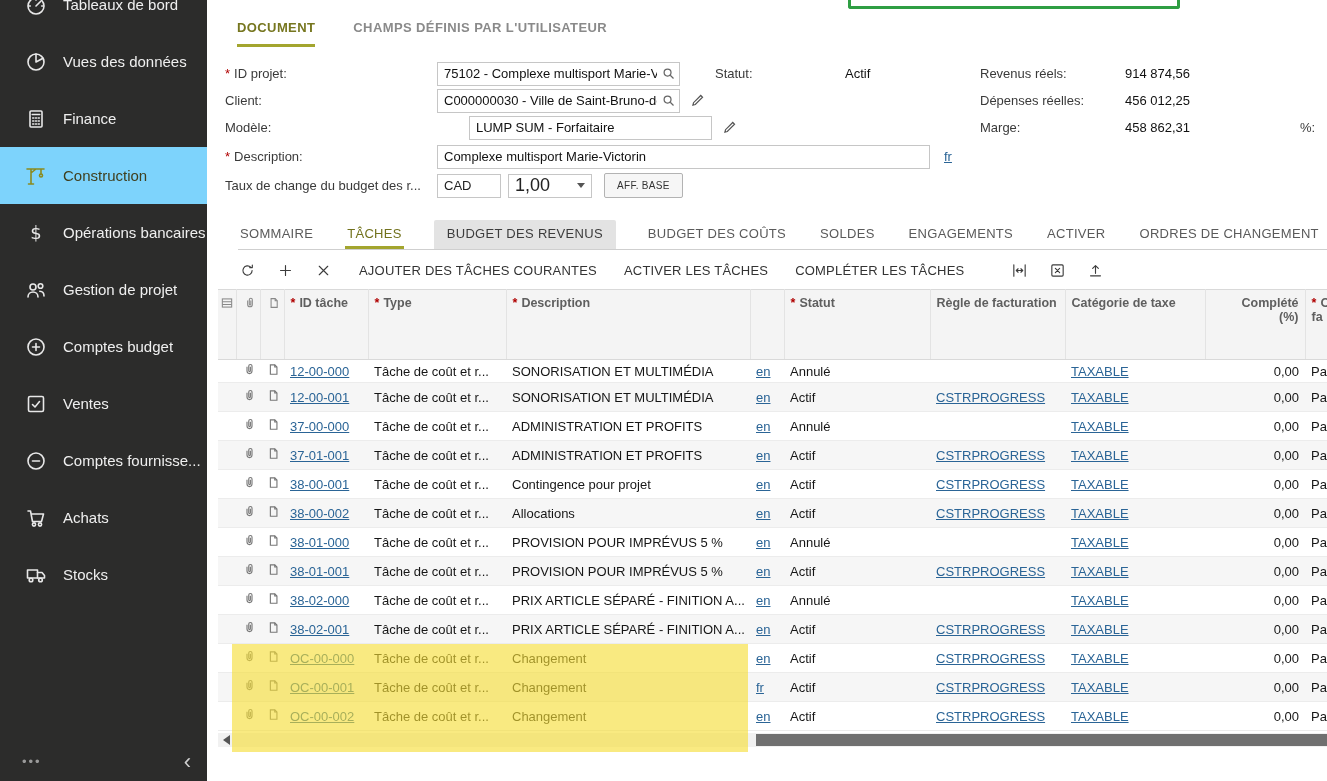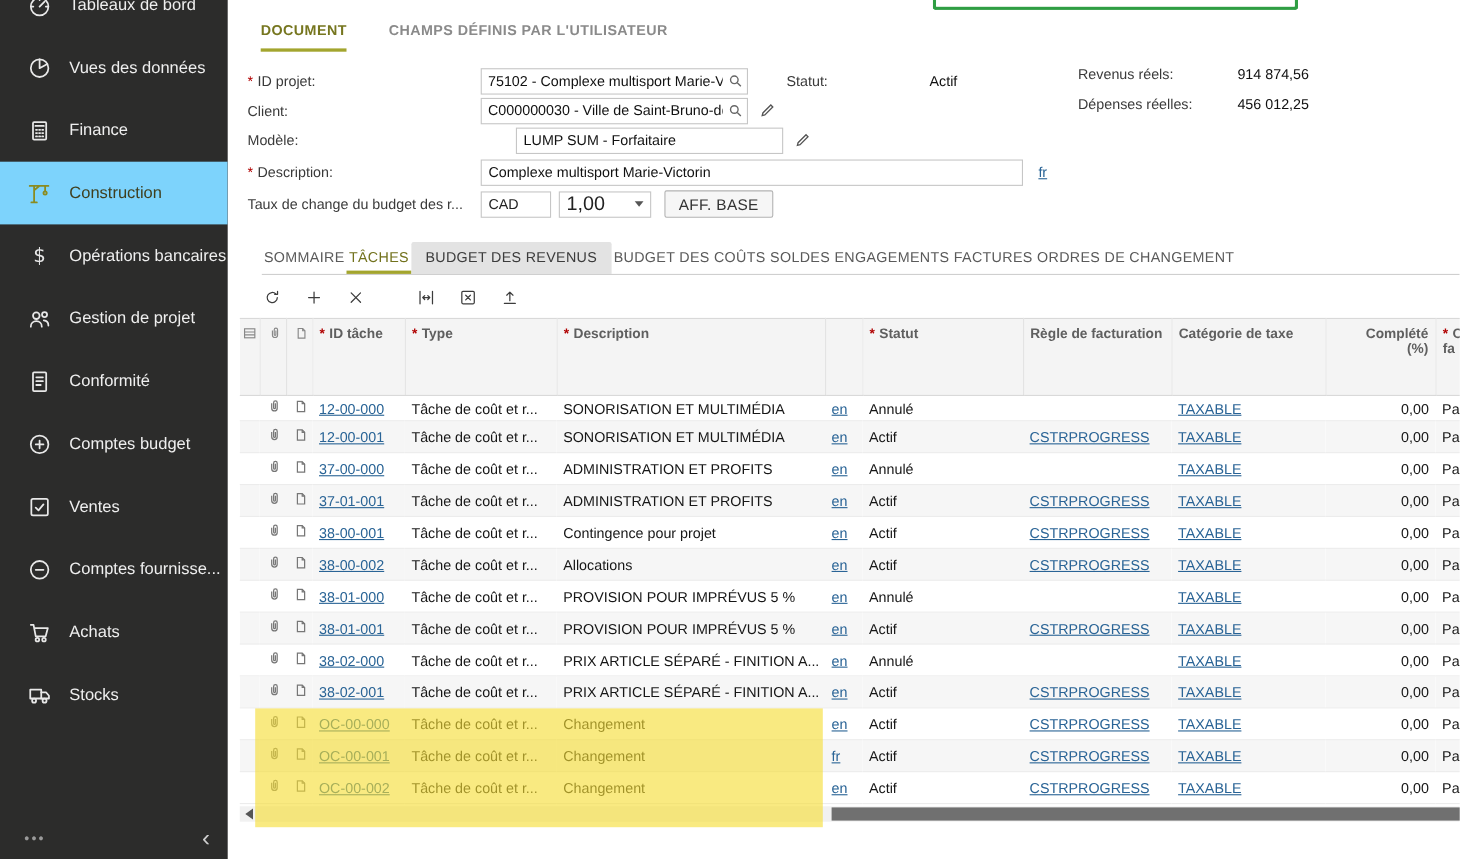--- a/index.html
+++ b/index.html
@@ -40,33 +40,33 @@
   .input-wrap{position:relative;display:inline-block}
   .in-icon{position:absolute;right:4px;top:4px;width:15px;height:15px;color:#666;cursor:pointer}
   .in-icon svg{width:15px;height:15px;display:block}
   .edit-icon{width:17px;height:17px;color:#555;margin-left:9px;cursor:pointer}
   .edit-icon svg{width:17px;height:17px;display:block}
   .lang-link{margin-left:14px;font-size:13px}
   .lnk{color:#2a6496;text-decoration:underline;cursor:pointer}
   .cur-box{width:64px;height:24px;border:1px solid #c6c6c6;font-size:13px;display:flex;align-items:center;padding:0 6px}
   .rate-box{width:84px;height:24px;border:1px solid #c6c6c6;font-size:18px;display:flex;align-items:center;justify-content:space-between;padding:0 6px;margin-left:7px;cursor:pointer}
   .caret{width:0;height:0;border-left:4px solid transparent;border-right:4px solid transparent;border-top:5px solid #555}
-  .aff-btn{margin-left:12px;height:25px;border:1px solid #b3b3b3;border-radius:2px;background:#f6f6f6;font-size:14px;letter-spacing:.3px;color:#333;padding:0 12px;cursor:pointer;font-family:"Liberation Sans",sans-serif}
+  .aff-btn{margin-left:12px;height:25px;border:1px solid #b3b3b3;border-radius:2px;background:#f6f6f6;font-size:10px;letter-spacing:.3px;color:#333;padding:0 12px;cursor:pointer;font-family:"Liberation Sans",sans-serif}
 
   .statut-group{position:absolute;left:490px;top:0;display:flex;height:27px;align-items:center}
   .statut-group .f-label{width:130px}
   .statut-val{font-size:13px;color:#111}
   .totals{position:absolute;left:755px;top:0;width:330px}
-  .tot-row{display:flex;height:27px;position:relative}
+  .tot-row{display:flex;align-items:center;height:27px;position:relative}
   .tot-label{width:110px;font-size:13px;color:#3a3a3a;white-space:nowrap}
   .tot-val{width:100px;text-align:right;font-size:13px;color:#111}
   .pct-label{position:absolute;left:320px;font-size:13px;color:#3a3a3a}
 
   
-  .grid-tabs{position:absolute;left:28px;top:220px;right:0;height:30px;display:flex;align-items:flex-end;border-bottom:1px solid #cfcfcf;padding-bottom:0;white-space:nowrap}
+  .grid-tabs{position:absolute;left:28px;top:220px;right:0;height:30px;display:flex;gap:30px;align-items:flex-end;border-bottom:1px solid #cfcfcf;padding-bottom:0;white-space:nowrap}
   .g-tab{font-size:13px;color:#5a5a5a;letter-spacing:.3px;padding:6px 2px 8px;cursor:pointer}
   .g-tab.active{color:#72721d;border-bottom:3px solid #a3a52e;padding-bottom:5px}
   .g-tab.selected{background:#e3e3e3;border-radius:2px 2px 0 0;padding:6px 13px 8px;color:#3c3c3c}
 
   
   .grid-toolbar{position:absolute;left:8px;top:251px;right:0;height:38px;display:flex;align-items:center}
   .tb-icon{width:17px;height:17px;color:#3c3c3c;margin-left:21px;cursor:pointer}
   .tb-icon svg{width:17px;height:17px;display:block}
   .tb-btn{background:none;border:none;font-size:13px;color:#333;letter-spacing:.2px;margin-left:27px;cursor:pointer;font-family:"Liberation Sans",sans-serif;white-space:nowrap}
   .tb-right{display:flex;align-items:center;margin-left:26px}
@@ -149,29 +149,20 @@
             <path d="M4 19 c0-3 2.3-5 5-5 s5 2 5 5"></path>
             <circle cx="16.5" cy="8" r="2.3"></circle>
             <path d="M15.8 13.3 c2.6 .2 4.2 2 4.2 4.7"></path>
           </svg>
         </span>
     <span class="nav-label">Gestion de projet</span>
   </div>
       <div class="nav-item">
     <span class="nav-icon">
           <svg viewBox="0 0 24 24" fill="none" stroke="currentColor" stroke-width="1.6" stroke-linecap="round" stroke-linejoin="round">
-            <rect x="6" y="3.5" width="12" height="17" rx="1"></rect>
-            <path d="M9 8 H15 M9 11.5 H15 M9 15 H13"></path>
-          </svg>
-        </span>
-    <span class="nav-label">Conformité</span>
-  </div>
-      <div class="nav-item">
-    <span class="nav-icon">
-          <svg viewBox="0 0 24 24" fill="none" stroke="currentColor" stroke-width="1.6" stroke-linecap="round" stroke-linejoin="round">
             <circle cx="12" cy="12" r="8"></circle>
             <path d="M12 8.5 V15.5 M8.5 12 H15.5"></path>
           </svg>
         </span>
     <span class="nav-label">Comptes budget</span>
   </div>
       <div class="nav-item">
     <span class="nav-icon">
           <svg viewBox="0 0 24 24" fill="none" stroke="currentColor" stroke-width="1.6" stroke-linecap="round" stroke-linejoin="round">
             <rect x="4.5" y="4.5" width="15" height="15" rx="1.5"></rect>
@@ -280,20 +271,27 @@
     <div class="form-row">
       <span class="f-label">Modèle:</span>
       <span class="input-wrap">
         <input class="f-input" style="padding-right: 6px; margin-left: 32px;" value="LUMP SUM - Forfaitaire">
       </span>
       <span class="edit-icon">
           <svg viewBox="0 0 24 24" fill="none" stroke="currentColor" stroke-width="1.7">
             <path d="M5.5 18.5 l.9-3.4 L16.6 4.9 l2.5 2.5 L8.9 17.6 z"></path>
           </svg>
         </span>
+      <span class="totals">
+        <span class="tot-row">
+          <span class="tot-label">Marge:</span>
+          <span class="tot-val">458 862,31</span>
+          <span class="pct-label">%:</span>
+        </span>
+      </span>
     </div>
 
     <div class="form-row" style="height:31px">
       <span class="f-label"><span class="req">*</span><span>Description:</span></span>
       <input class="f-input wide" value="Complexe multisport Marie-Victorin" style="">
       <a class="lnk lang-link">fr</a>
     </div>
 
     <div class="form-row">
       <span class="f-label">Taux de change du budget des r...</span>
@@ -306,21 +304,21 @@
     </div>
   </div>
 
   <div class="grid-tabs">
       <div class="g-tab">SOMMAIRE</div>
       <div class="g-tab active">TÂCHES</div>
       <div class="g-tab selected">BUDGET DES REVENUS</div>
       <div class="g-tab">BUDGET DES COÛTS</div>
       <div class="g-tab">SOLDES</div>
       <div class="g-tab">ENGAGEMENTS</div>
-      <div class="g-tab">FACTURES</div>
+      <div class="g-tab">ACTIVER</div>
       <div class="g-tab">ORDRES DE CHANGEMENT</div>
     </div>
 
   <div class="grid-toolbar">
     <span class="tb-left-icons" style="display:flex">
         <span class="tb-icon">
           <svg viewBox="0 0 24 24" fill="none" stroke="currentColor" stroke-width="1.6" stroke-linecap="round" stroke-linejoin="round">
             <path d="M18.5 12 a6.5 6.5 0 1 1 -1.9 -4.6"></path>
             <path d="M18.8 4.2 V7.9 H15.1"></path>
           </svg>
@@ -328,20 +326,25 @@
         <span class="tb-icon">
           <svg viewBox="0 0 24 24" fill="none" stroke="currentColor" stroke-width="1.6" stroke-linecap="round" stroke-linejoin="round">
             <path d="M12 5 V19 M5 12 H19"></path>
           </svg>
         </span>
         <span class="tb-icon">
           <svg viewBox="0 0 24 24" fill="none" stroke="currentColor" stroke-width="1.6" stroke-linecap="round" stroke-linejoin="round">
             <path d="M6 6 L18 18 M18 6 L6 18"></path>
           </svg>
         </span>
+      </span>
+    <span class="tb-buttons" style="display:flex">
+        <button class="tb-btn">AJOUTER DES TÂCHES COURANTES</button>
+        <button class="tb-btn">ACTIVER LES TÂCHES</button>
+        <button class="tb-btn">COMPLÉTER LES TÂCHES</button>
       </span>
     <span class="tb-right">
         <span class="tb-icon">
           <svg viewBox="0 0 24 24" fill="none" stroke="currentColor" stroke-width="1.6" stroke-linecap="round" stroke-linejoin="round">
             <path d="M4 4 V20 M20 4 V20 M7.5 12 H16.5 M10 9.5 L7.5 12 L10 14.5 M14 9.5 L16.5 12 L14 14.5"></path>
           </svg>
         </span>
         <span class="tb-icon">
           <svg viewBox="0 0 24 24" fill="none" stroke="currentColor" stroke-width="1.6" stroke-linecap="round" stroke-linejoin="round">
             <rect x="4" y="4" width="16" height="16" rx="1.5"></rect>

